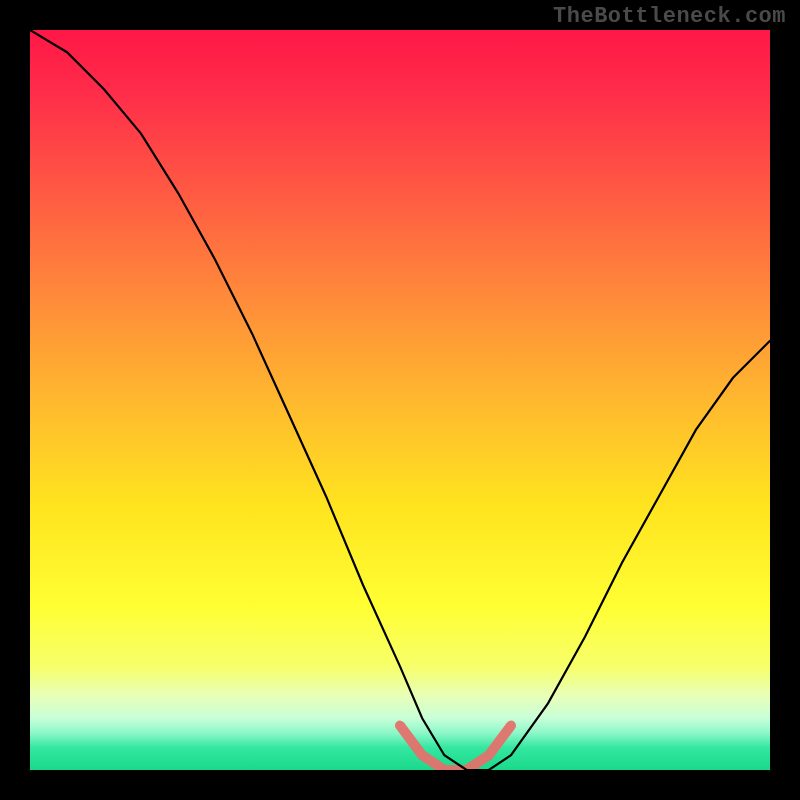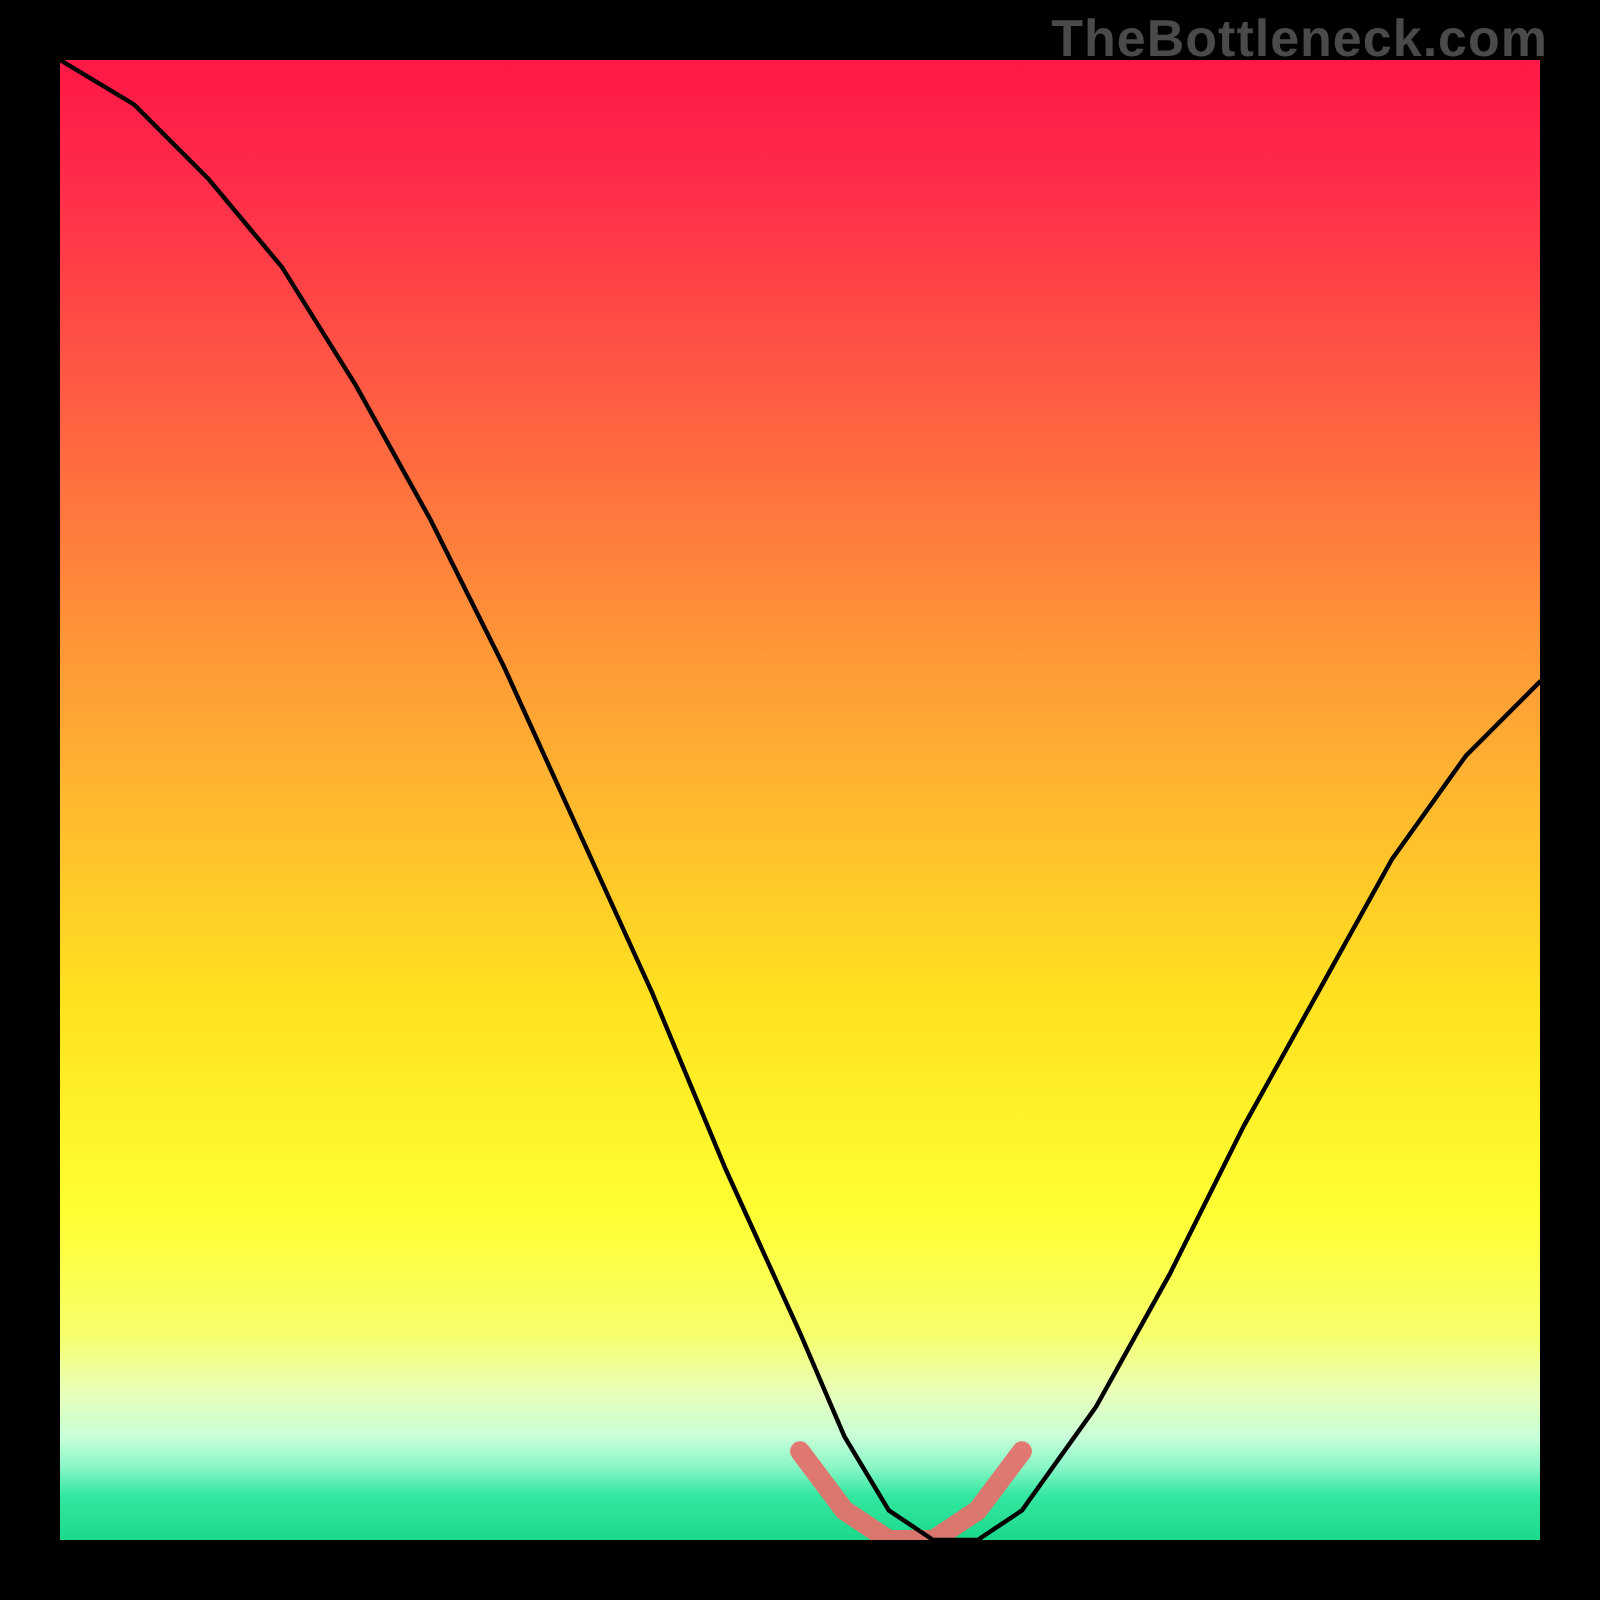--- a/index.html
+++ b/index.html
@@ -13,26 +13,27 @@
   }
   .frame {
     position: relative;
     width: 800px;
     height: 800px;
     background: #000;
   }
   .watermark {
     position: absolute;
     top: 4px;
-    right: 26px;
+    right: 14px;
     color: #4a4a4a;
-    font-size: 26px;
+    font-size: 22px;
     font-weight: 600;
     letter-spacing: 0.5px;
     z-index: 50;
+    font-family: Liberation Mono, monospace;
   }
   .plot {
     position: absolute;
     left: 30px;
     top: 30px;
     width: 740px;
     height: 740px;
     overflow: hidden;
   }
   .gradient {

